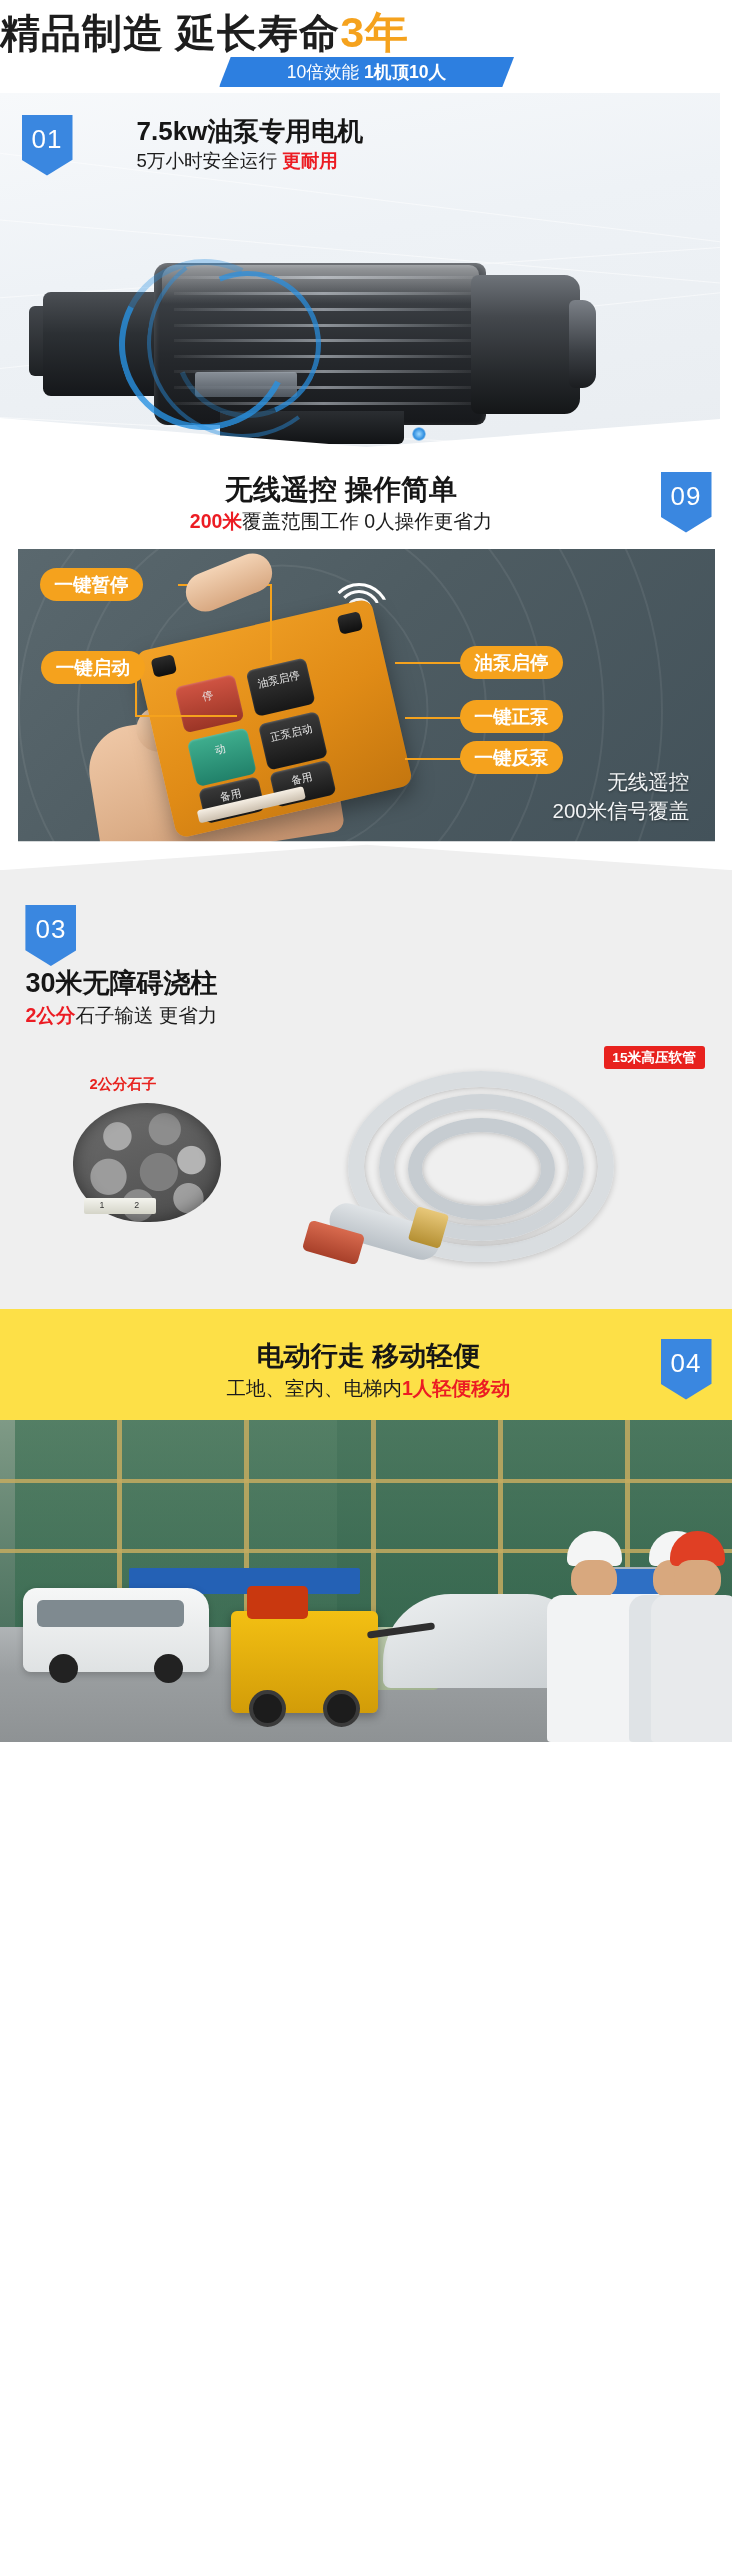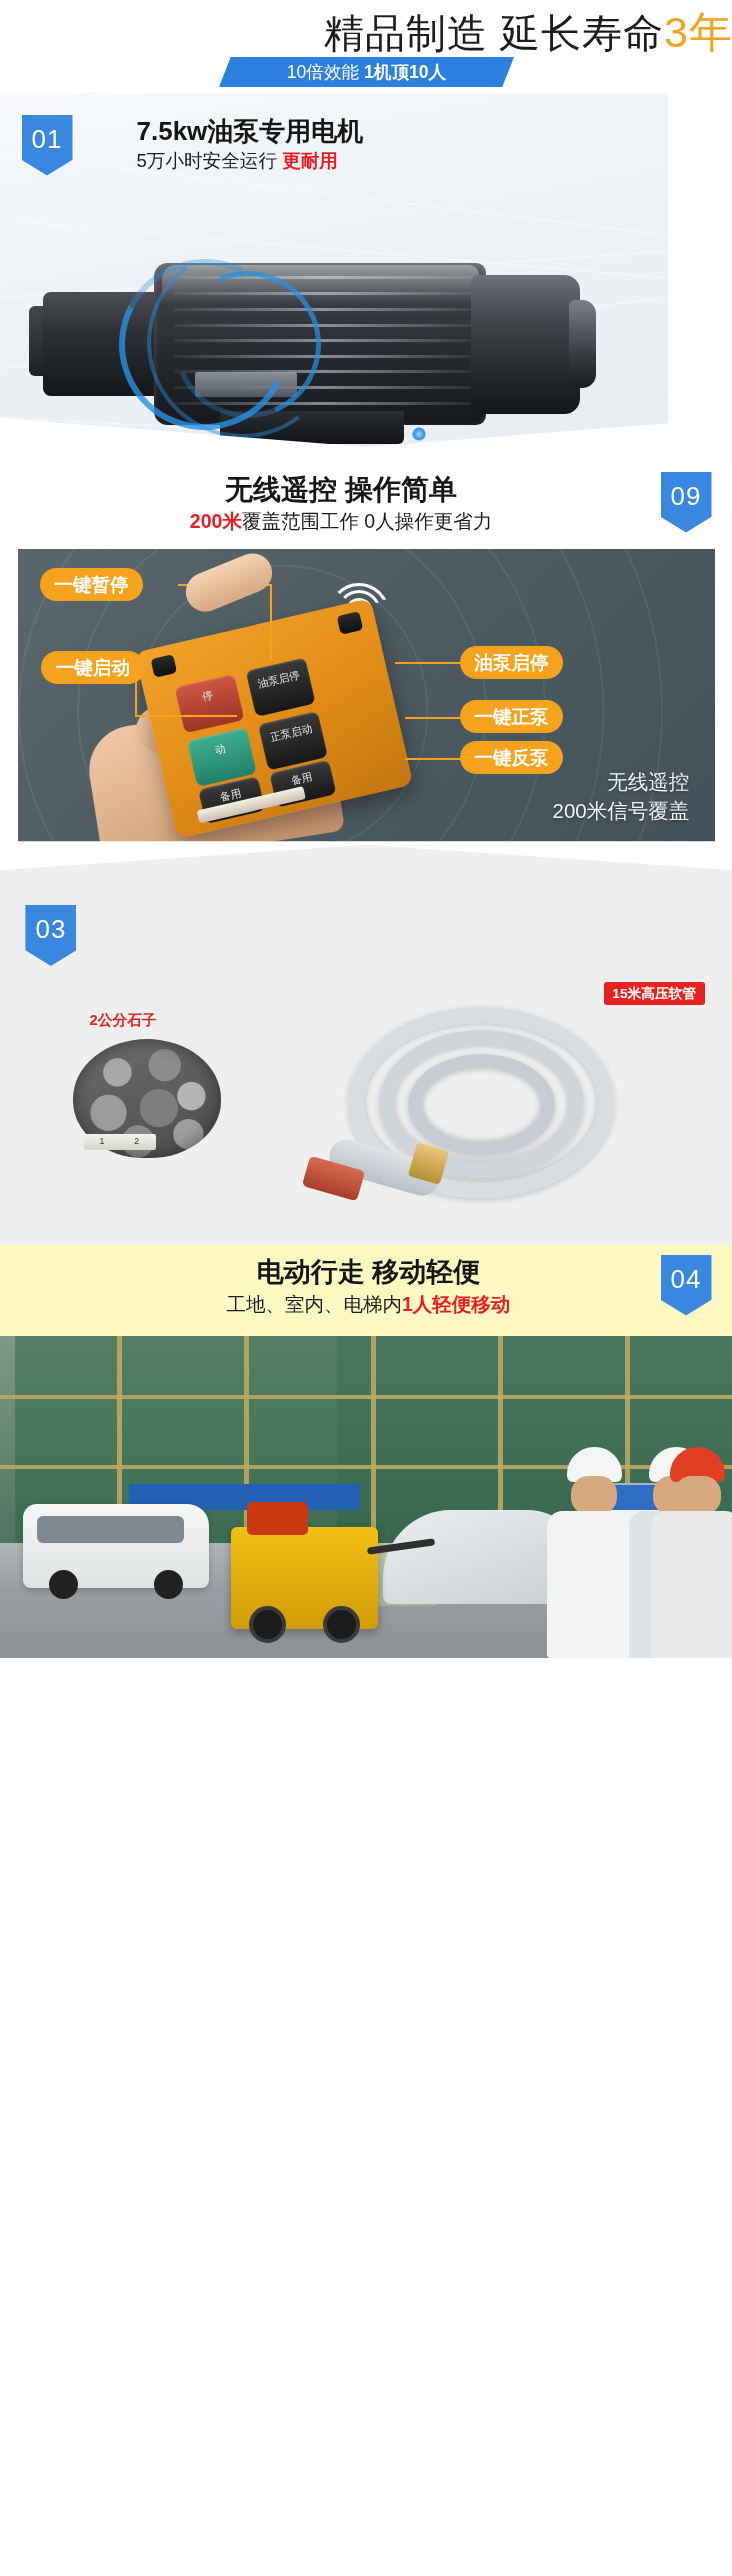--- a/index.html
+++ b/index.html
@@ -10,23 +10,23 @@
     font-family:"Liberation Sans","DejaVu Sans",sans-serif;
     -webkit-font-smoothing:antialiased;
     color:#1a1a1a;
   }
   .page{width:733px;position:relative;overflow:hidden;background:#fff;}
 
   
   .hero{width:733px;height:93px;background:#ffffff;position:relative;}
   .hero-title{
     position:absolute;left:0;right:0;top:7.8px;
-    text-align:right;
+    text-align:left;
     font-size:40px;line-height:48px;
-    font-weight:normal;letter-spacing:1px;
+    font-weight:bold;letter-spacing:1px;
     color:#1d1d1d;
     white-space:nowrap;
   }
   .hero-title .accent{color:#f5a21d;font-size:43px;}
   .hero-ribbon{
     position:absolute;top:57px;left:50%;transform:translateX(-50%);
     width:295px;height:30px;
     background:#2d7fe0;
     color:#ffffff;
     font-size:17.6px;line-height:30px;
@@ -55,21 +55,21 @@
   }
   .sec-sub{
     font-size:18.6px;line-height:26px;
     color:#1c1c1c;white-space:nowrap;
   }
   .sec-sub .red{color:#ec1c23;font-weight:bold;}
   .sec-sub .redn{color:#ec1c23;font-weight:bold;}
 
   
   .s01{
-    position:relative;width:668px;height:357px;
+    position:relative;width:720px;height:357px;
     background:linear-gradient(170deg,#f7f9fb 0%,#eef2f6 42%,#e9edf1 100%);
     overflow:hidden;
   }
   .s01 .streaks{position:absolute;inset:0;opacity:.55;}
   .s01 .streaks i{
     position:absolute;display:block;height:1px;background:rgba(255,255,255,.95);
     transform-origin:left center;
   }
   .s01 .head{
     position:relative;z-index:4;padding-top:21.5px;
@@ -297,21 +297,21 @@
     position:absolute;left:17.6px;top:160px;width:57px;height:31px;
     background:linear-gradient(180deg,#d86a4e,#a8402a);border-radius:4.9px;
     transform:rotate(16deg);
   }
   .hose .collar{
     position:absolute;left:125px;top:143px;width:33px;height:35px;
     background:linear-gradient(180deg,#e8c87a,#b48f32);border-radius:3.9px;transform:rotate(16deg);
   }
 
   
-  .s04{width:733px;background:#fef9c3;padding-top:10px;position:relative;}
+  .s04{width:733px;background:#fde047;padding-top:30px;position:relative;}
   .s04 .head{display:flex;align-items:flex-start;padding:0 21.5px 0 25.4px;}
   .s04 .head .txtwrap{flex:1;text-align:center;margin-left:51px;}
   .s04 .sec-title{font-size:27px;line-height:35px;}
   .s04 .sec-sub{font-size:19.5px;line-height:29px;}
 
   .site{
     position:relative;margin-top:17.6px;width:733px;height:322px;overflow:hidden;
     background:linear-gradient(180deg,#cfd6da 0%,#c3ccd1 38%,#b9bfc1 60%,#a9adaf 100%);
   }
   .scaff{
@@ -495,20 +495,26 @@
     </div>
   </div>
 
   <div class="gap-grey">
     <div class="notch-up"></div>
   </div>
 
   <div class="s03">
     <div class="head">
       <div class="badge">03</div>
+      <div class="txtwrap">
+        <div class="sec-title">30米无障碍浇柱</div>
+        <div class="sec-sub">
+          <span class="redn">2公分</span><span>石子输送 更省力</span>
+        </div>
+      </div>
     </div>
 
     <div class="s03-stage">
       <div class="tag-red" style="right:9.8px;top:-3.9px;margin-left:32px;">15米高压软管</div>
       <div class="lbl-red" style="left:72px;top:25.4px;">2公分石子</div>
 
       <div class="gravel">
         <div class="ruler">1 2</div>
       </div>
 

